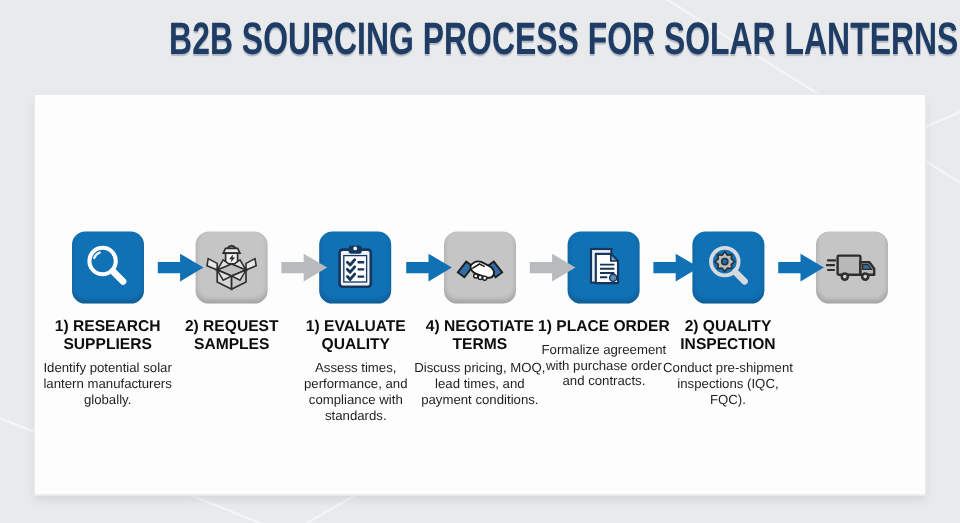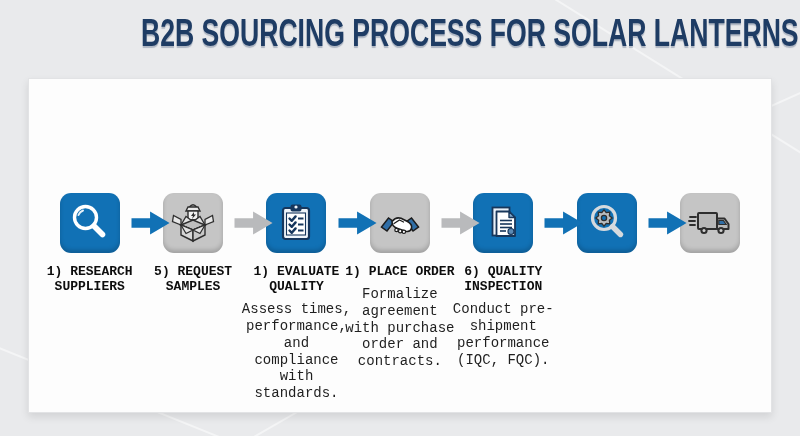--- a/index.html
+++ b/index.html
@@ -38,25 +38,25 @@
     display:flex; align-items:center; justify-content:center;
     box-shadow:inset 0 -3px 4px rgba(0,0,0,.18);
   }
   .arrow { position:absolute; top:17px; width:42px; height:26px; }
   .arrow[data-arrow-idx="0"]{left:91.8px} .arrow[data-arrow-idx="1"]{left:195.2px}
   .arrow[data-arrow-idx="2"]{left:298.6px} .arrow[data-arrow-idx="3"]{left:402px}
   .arrow[data-arrow-idx="4"]{left:505.4px} .arrow[data-arrow-idx="5"]{left:608.8px}
 
   .text-row {
     margin:11px 0 0 9px; width:724px;
-    display:grid; grid-template-columns:repeat(7,103.4px);font-family:Liberation Mono, monospace;
+    display:grid; grid-template-columns:repeat(7,103.4px);
   }
   .step-col { text-align:center; }
   .step-title { font-weight:bold; font-size:13px; line-height:1.16; color:#0d0d0d; margin:0 -4px; }
-  .step-desc  { margin:7px -5px 0; font-size:14px; line-height:1.2; color:#1f1f1f;text-align:center; }
+  .step-desc  { margin:7px -5px 0; font-size:11px; line-height:1.2; color:#1f1f1f;text-align:center; }
 </style>
 </head>
 <body>
 
 <div class="streak s1"></div>
 <div class="streak s2"></div>
 <div class="streak s3"></div>
 <div class="streak s4"></div>
 
 <div class="title-wrap">
@@ -188,31 +188,36 @@
         <path d="M0,9 H20 V1.5 L41,14 L20,26.5 V19 H0 Z" fill="currentColor"></path>
       </svg>
     <svg class="arrow" data-arrow-idx="5" viewBox="0 0 42 28" style="color: rgb(17, 113, 181);">
         <path d="M0,9 H20 V1.5 L41,14 L20,26.5 V19 H0 Z" fill="currentColor"></path>
       </svg>
   </div>
 
   <div class="text-row">
     <div class="step-col">
       <div class="step-title">1) RESEARCH SUPPLIERS</div>
-    </div>
-    <div class="step-col">
-      <div class="step-title">5) REQUEST SAMPLES</div>
+      <div class="step-desc">Identify potential solar lantern manufacturers globally.</div>
+    </div>
+    <div class="step-col">
+      <div class="step-title">2) REQUEST SAMPLES</div>
     </div>
     <div class="step-col">
       <div class="step-title">1) EVALUATE QUALITY</div>
       <div class="step-desc">Assess times, performance, and compliance with standards.</div>
     </div>
     <div class="step-col">
+      <div class="step-title">4) NEGOTIATE TERMS</div>
+      <div class="step-desc">Discuss pricing, MOQ, lead times, and payment conditions.</div>
+    </div>
+    <div class="step-col">
       <div class="step-title">1) PLACE ORDER</div>
       <div class="step-desc">Formalize agreement with purchase order and contracts.</div>
     </div>
     <div class="step-col">
-      <div class="step-title">6) QUALITY INSPECTION</div>
-      <div class="step-desc">Conduct pre-shipment performance (IQC, FQC).</div>
+      <div class="step-title">2) QUALITY INSPECTION</div>
+      <div class="step-desc">Conduct pre-shipment inspections (IQC, FQC).</div>
     </div>
   </div>
 
 </div>
 
 </body></html>

